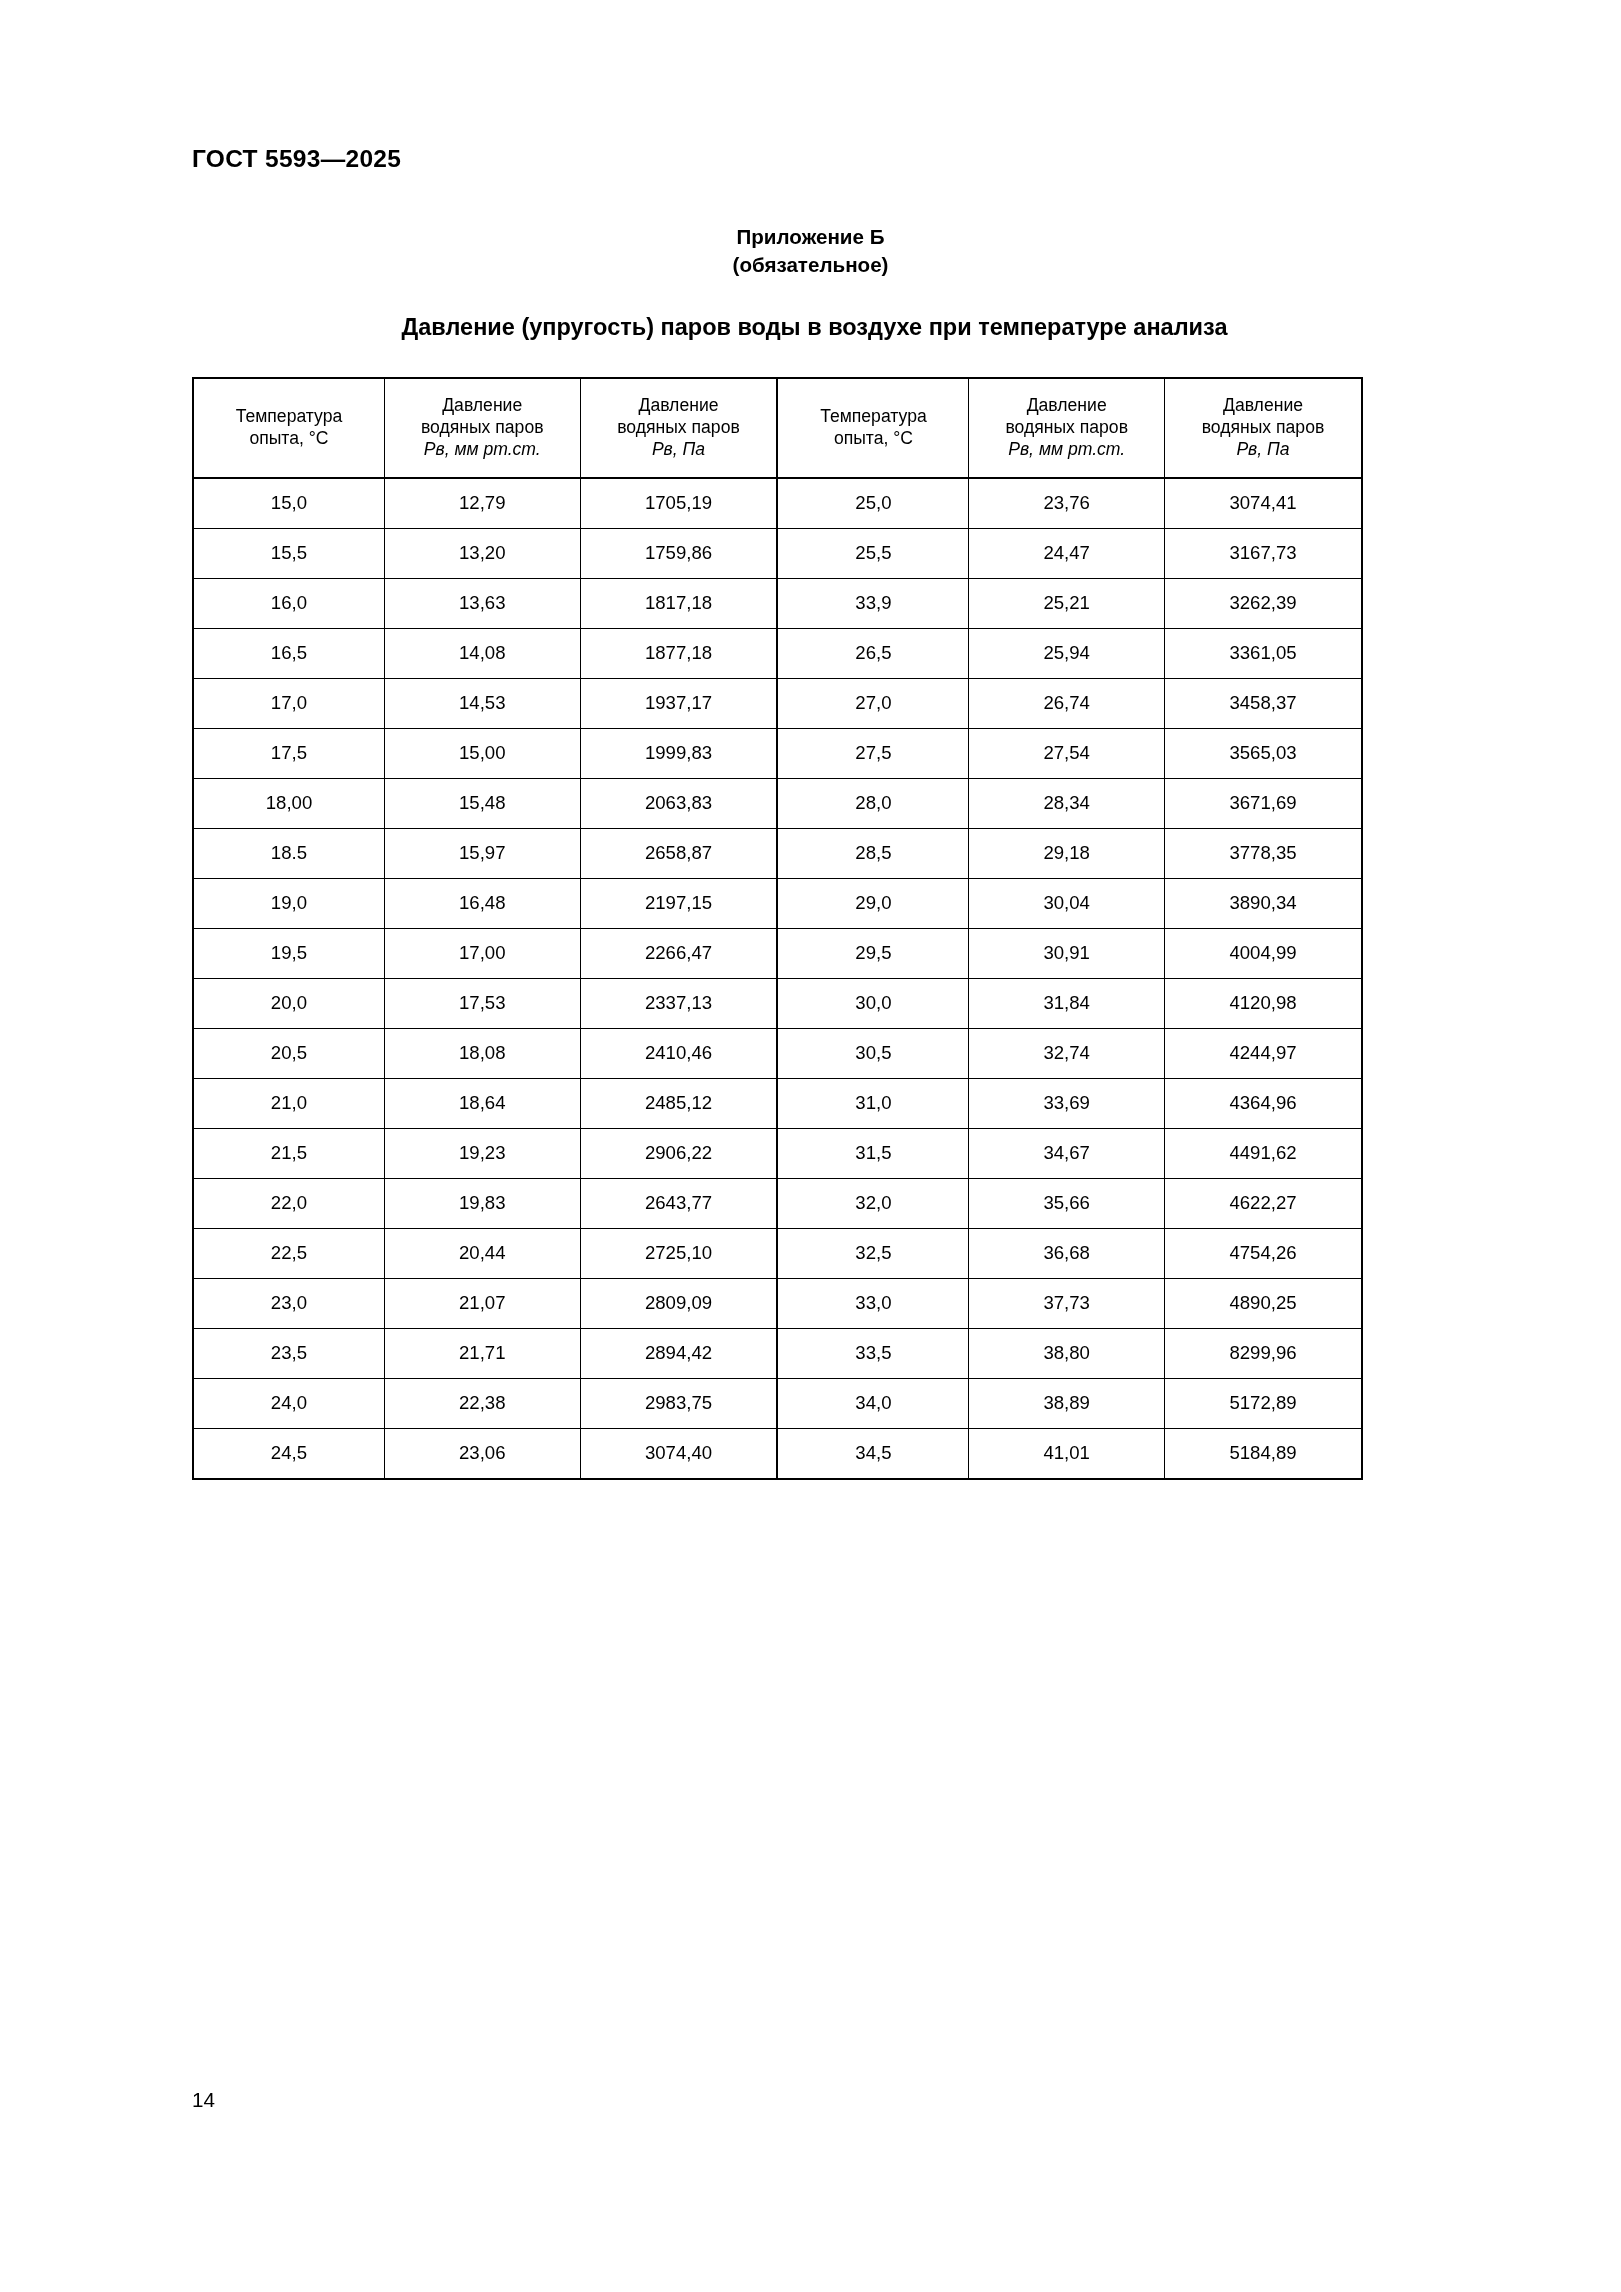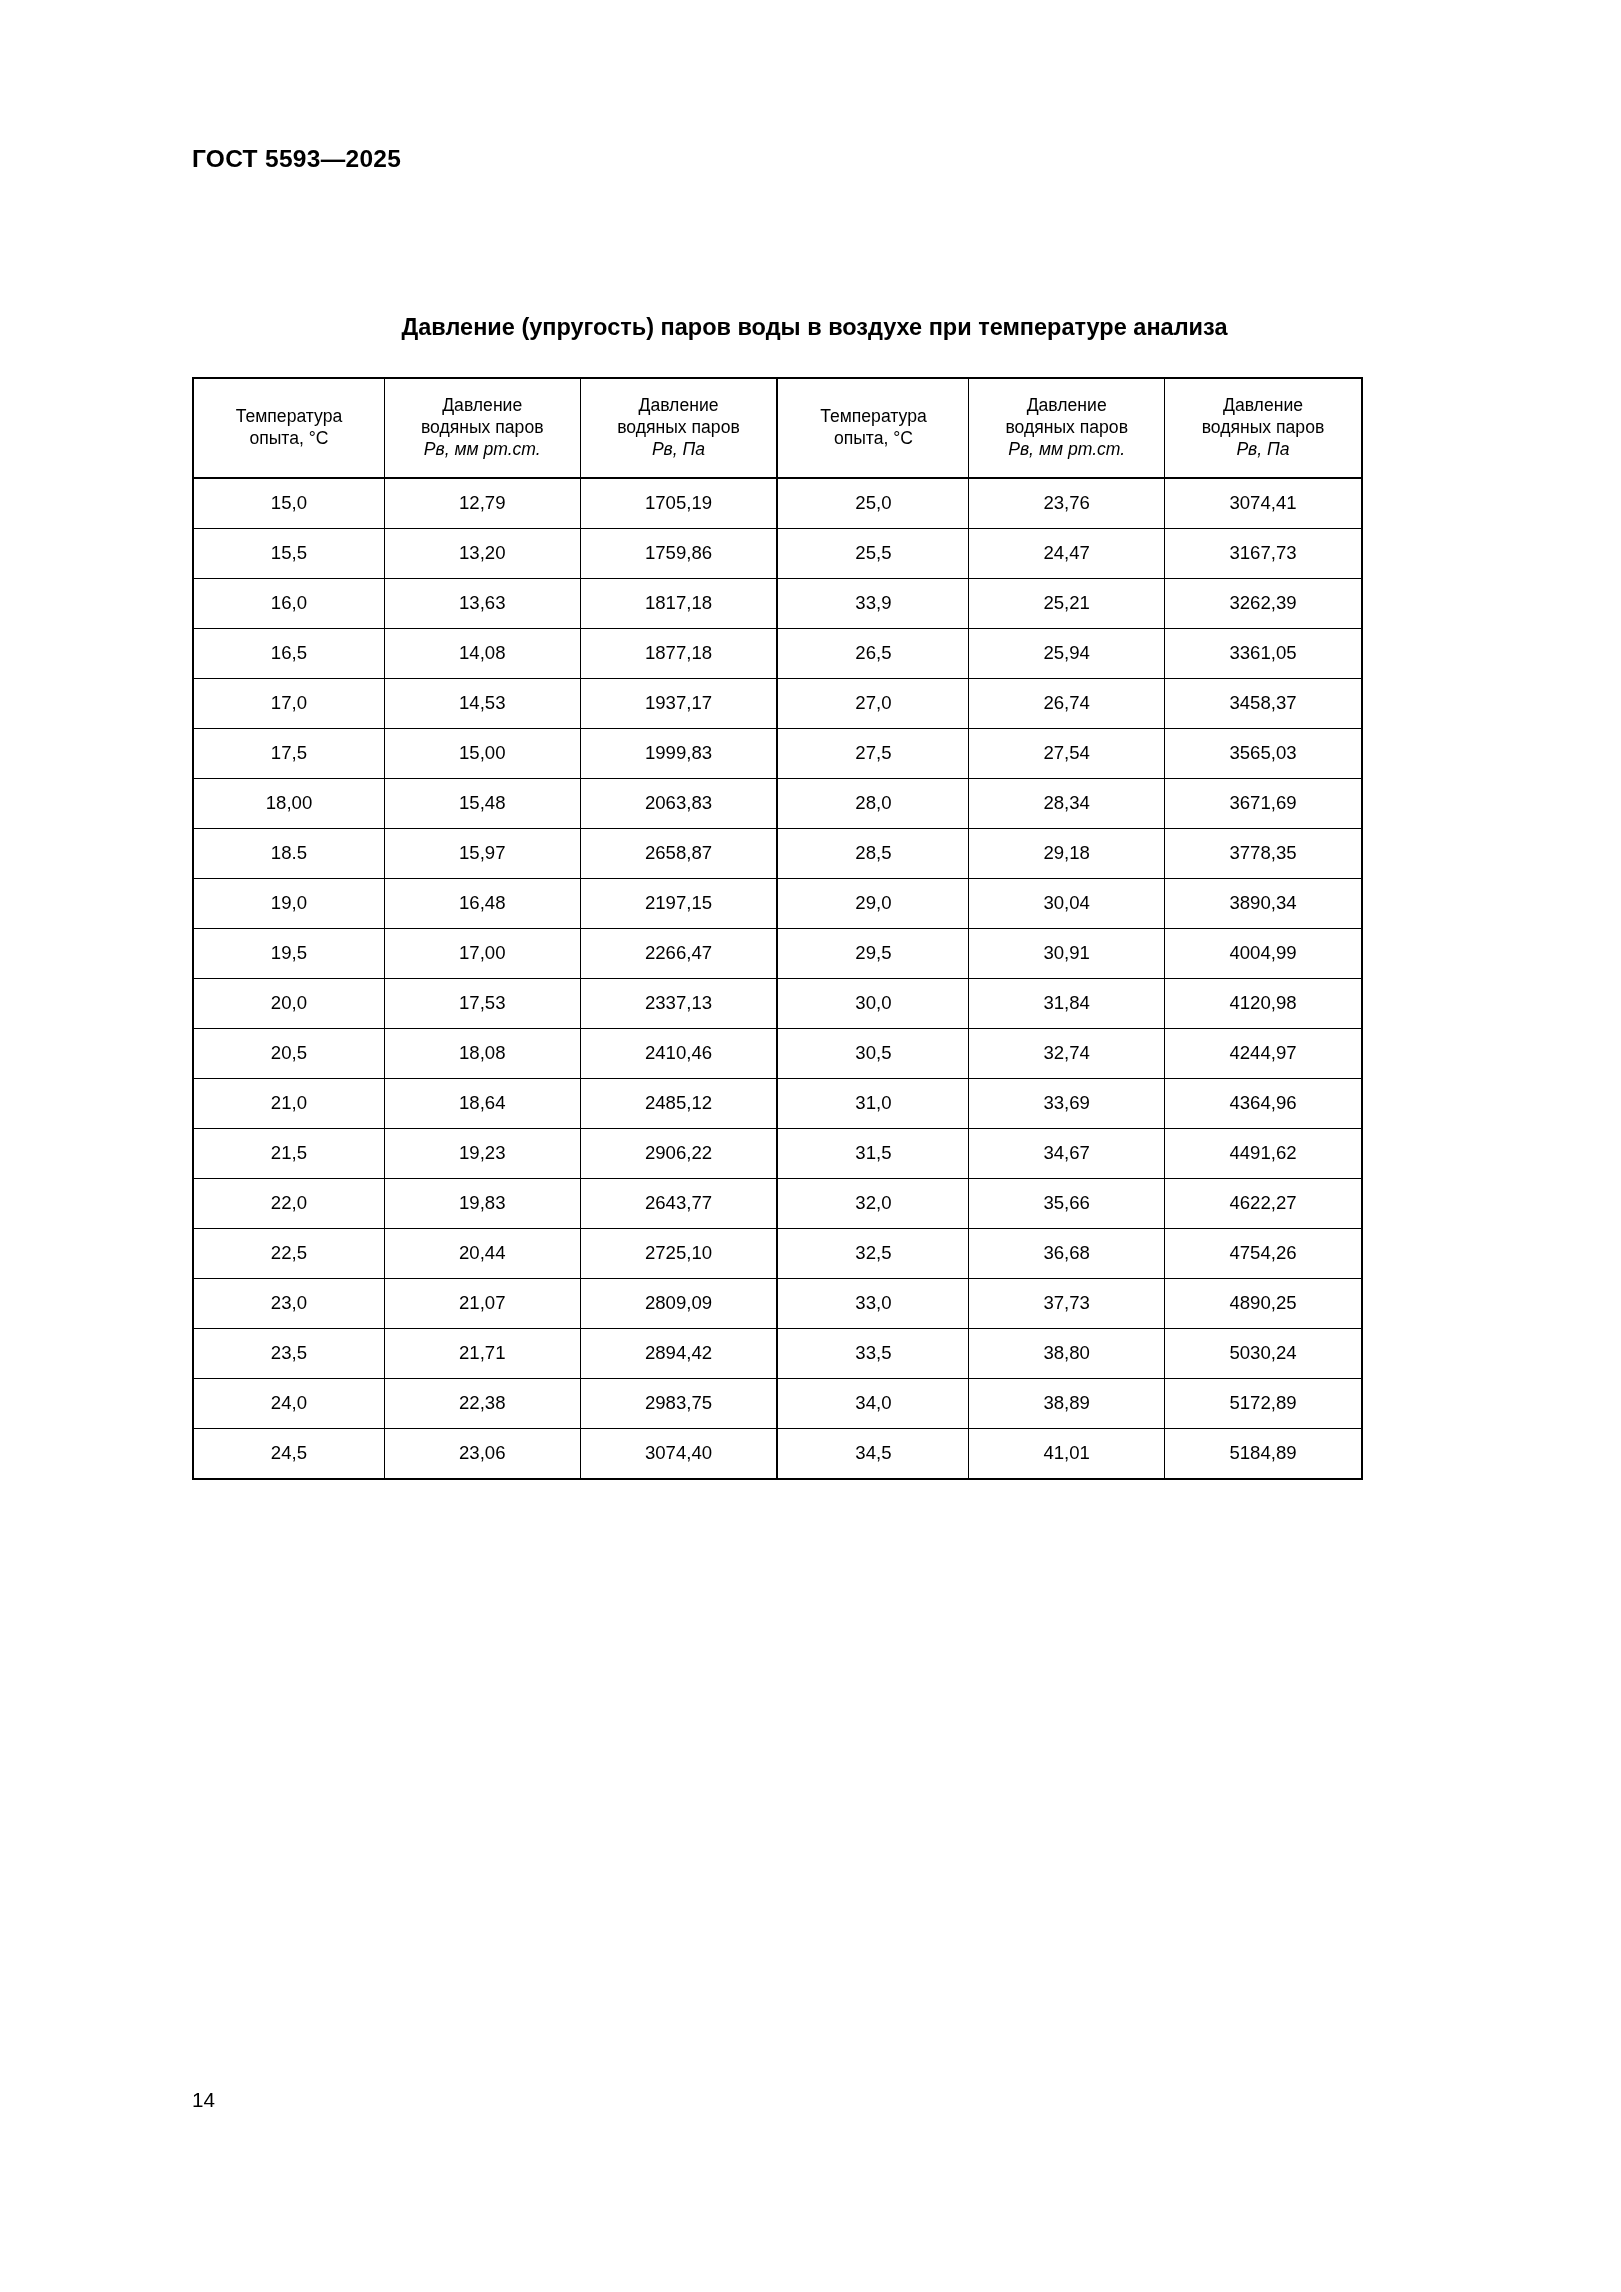--- a/index.html
+++ b/index.html
@@ -115,20 +115,24 @@
     font-size: 20.6px;
   }
 </style>
 </head>
 <body>
 
 <div class="page">
 
   <div class="doc-header">ГОСТ 5593—2025</div>
 
+  <div class="annex-block">
+    <div class="line1">Приложение Б</div>
+    <div class="line2">(обязательное)</div>
+  </div>
 
   <div class="table-title">Давление (упругость) паров воды в воздухе при температуре анализа</div>
 
   <table class="data">
     <colgroup>
       <col class="c0">
         <col class="c1">
         <col class="c2">
         <col class="c3">
         <col class="c4">
@@ -302,21 +306,21 @@
           <td class="group-start">33,0</td>
           <td>37,73</td>
           <td class="last-col">4890,25</td>
         </tr>
         <tr>
           <td class="first-col">23,5</td>
           <td>21,71</td>
           <td>2894,42</td>
           <td class="group-start">33,5</td>
           <td>38,80</td>
-          <td class="last-col">5030,24</td>
+          <td class="last-col">8299,96</td>
         </tr>
         <tr>
           <td class="first-col">24,0</td>
           <td>22,38</td>
           <td>2983,75</td>
           <td class="group-start">34,0</td>
           <td>38,89</td>
           <td class="last-col">5172,89</td>
         </tr>
         <tr>

